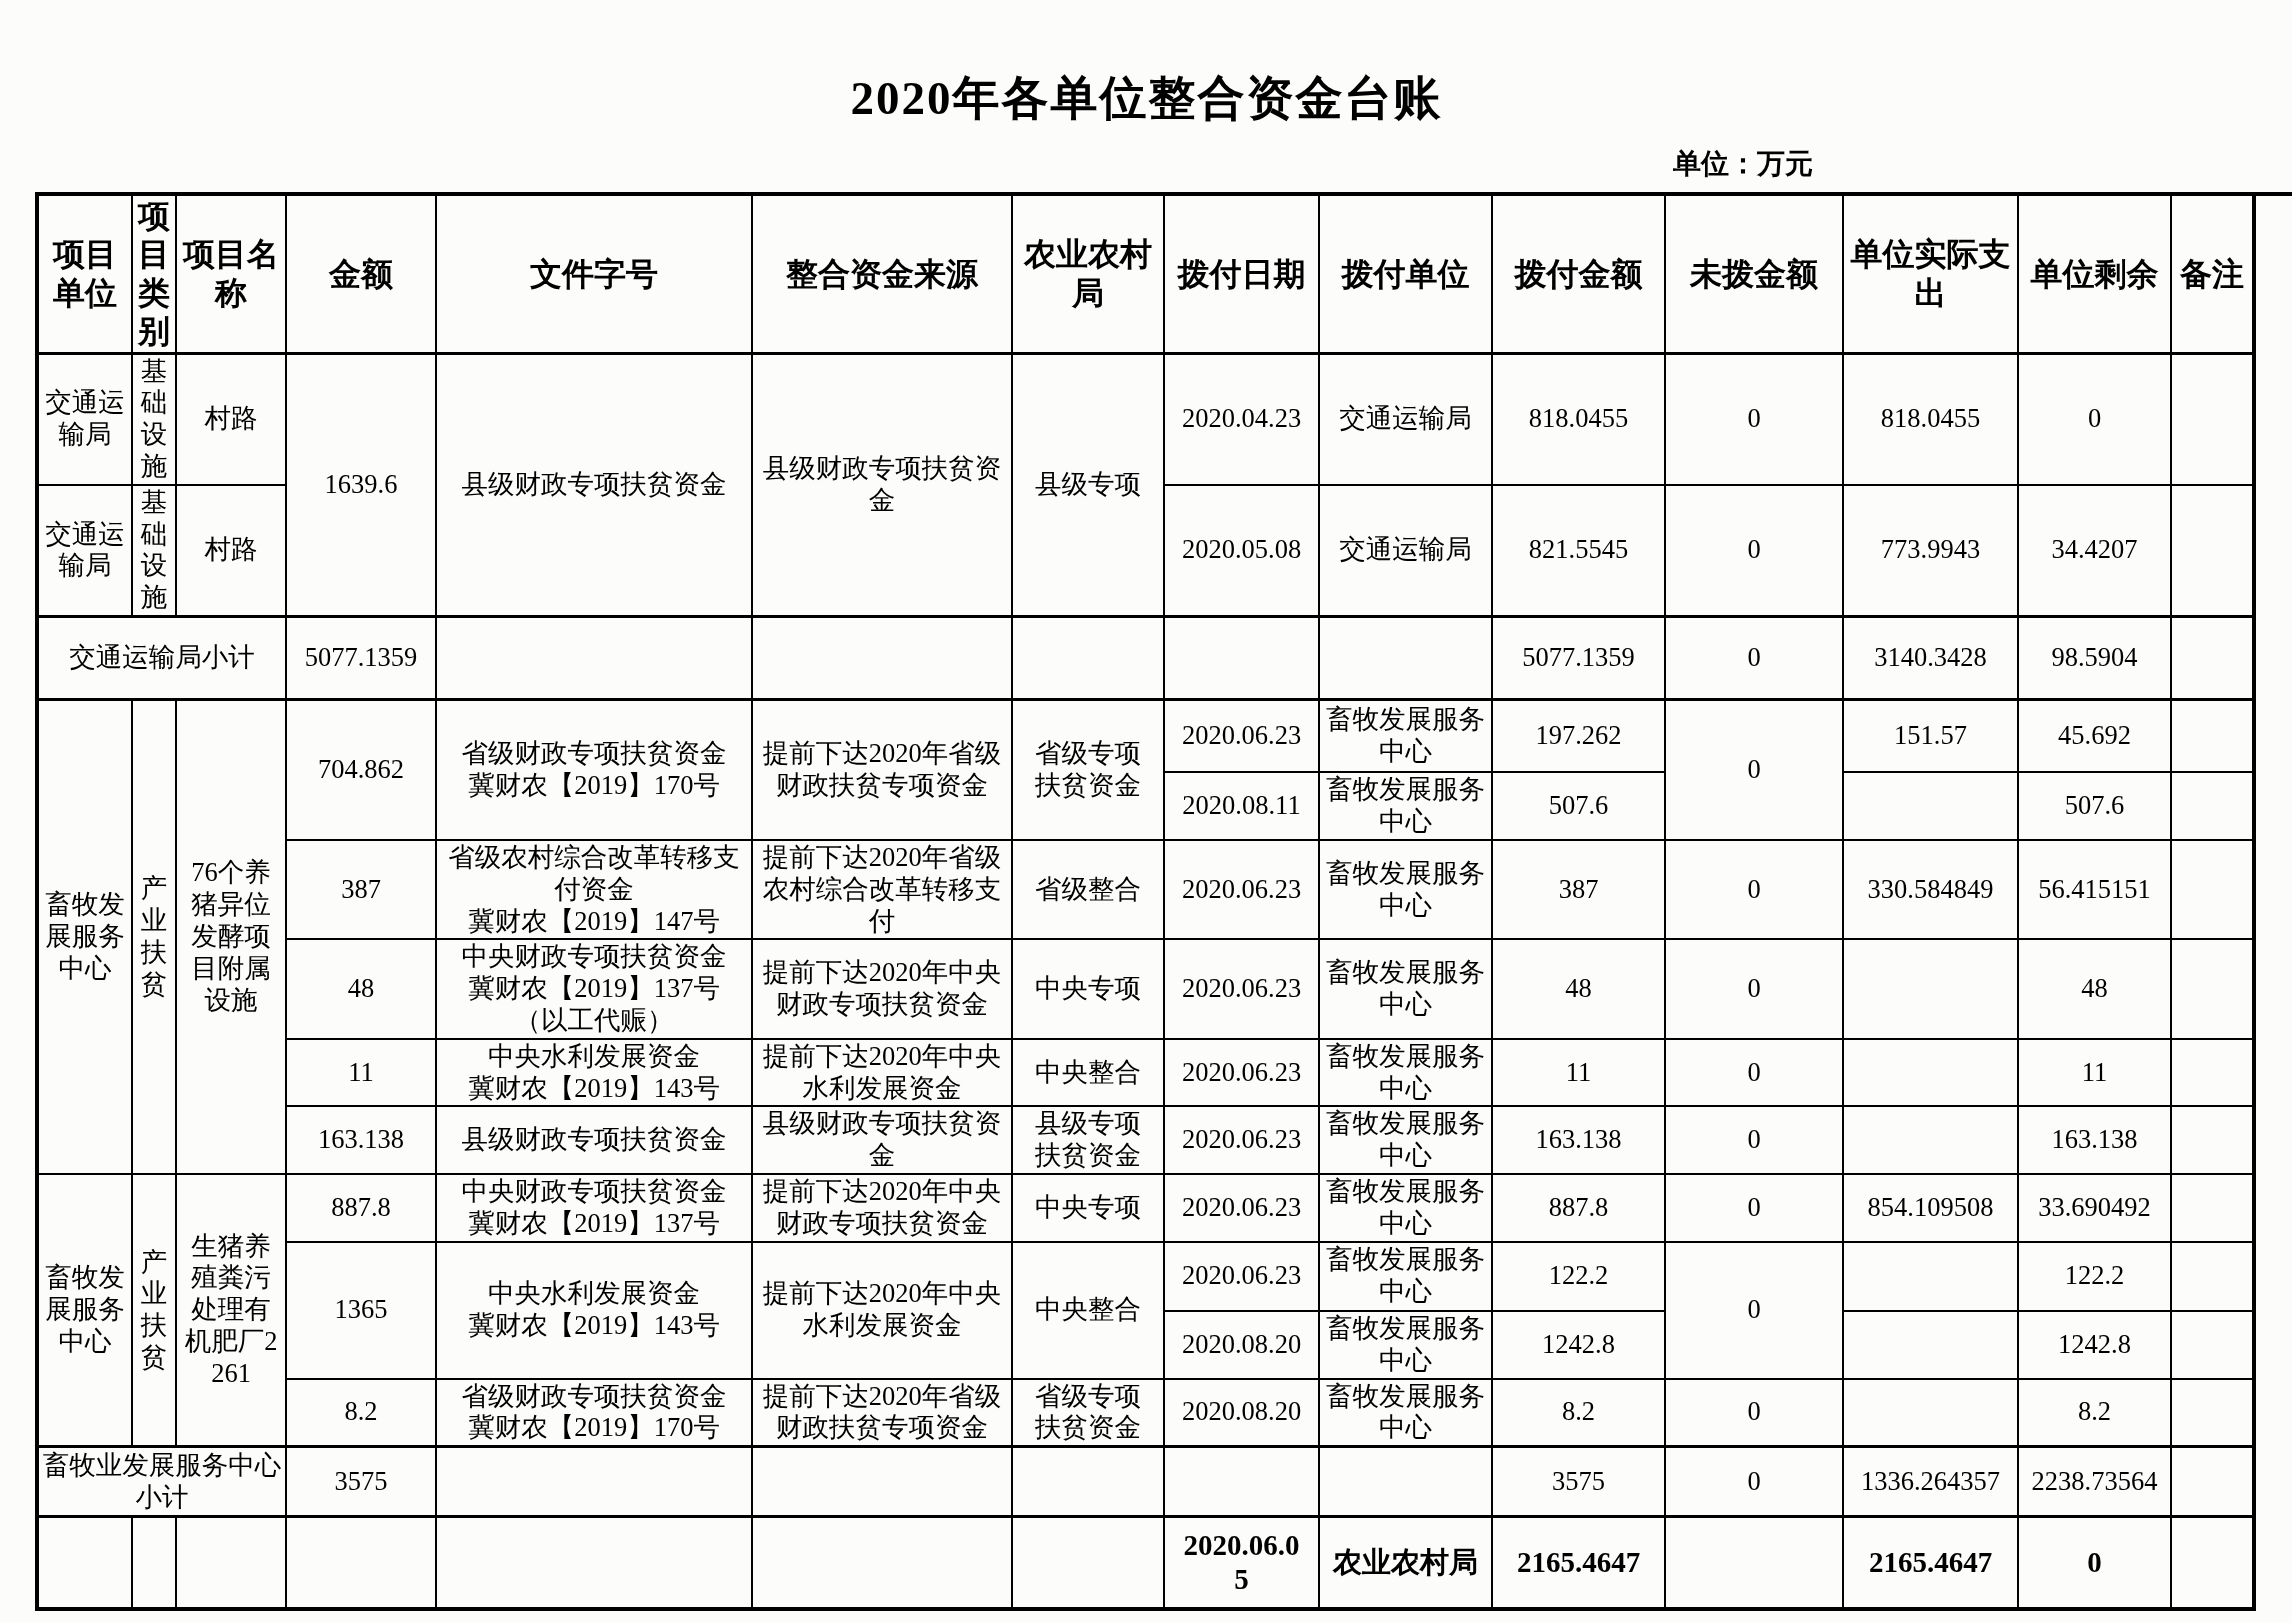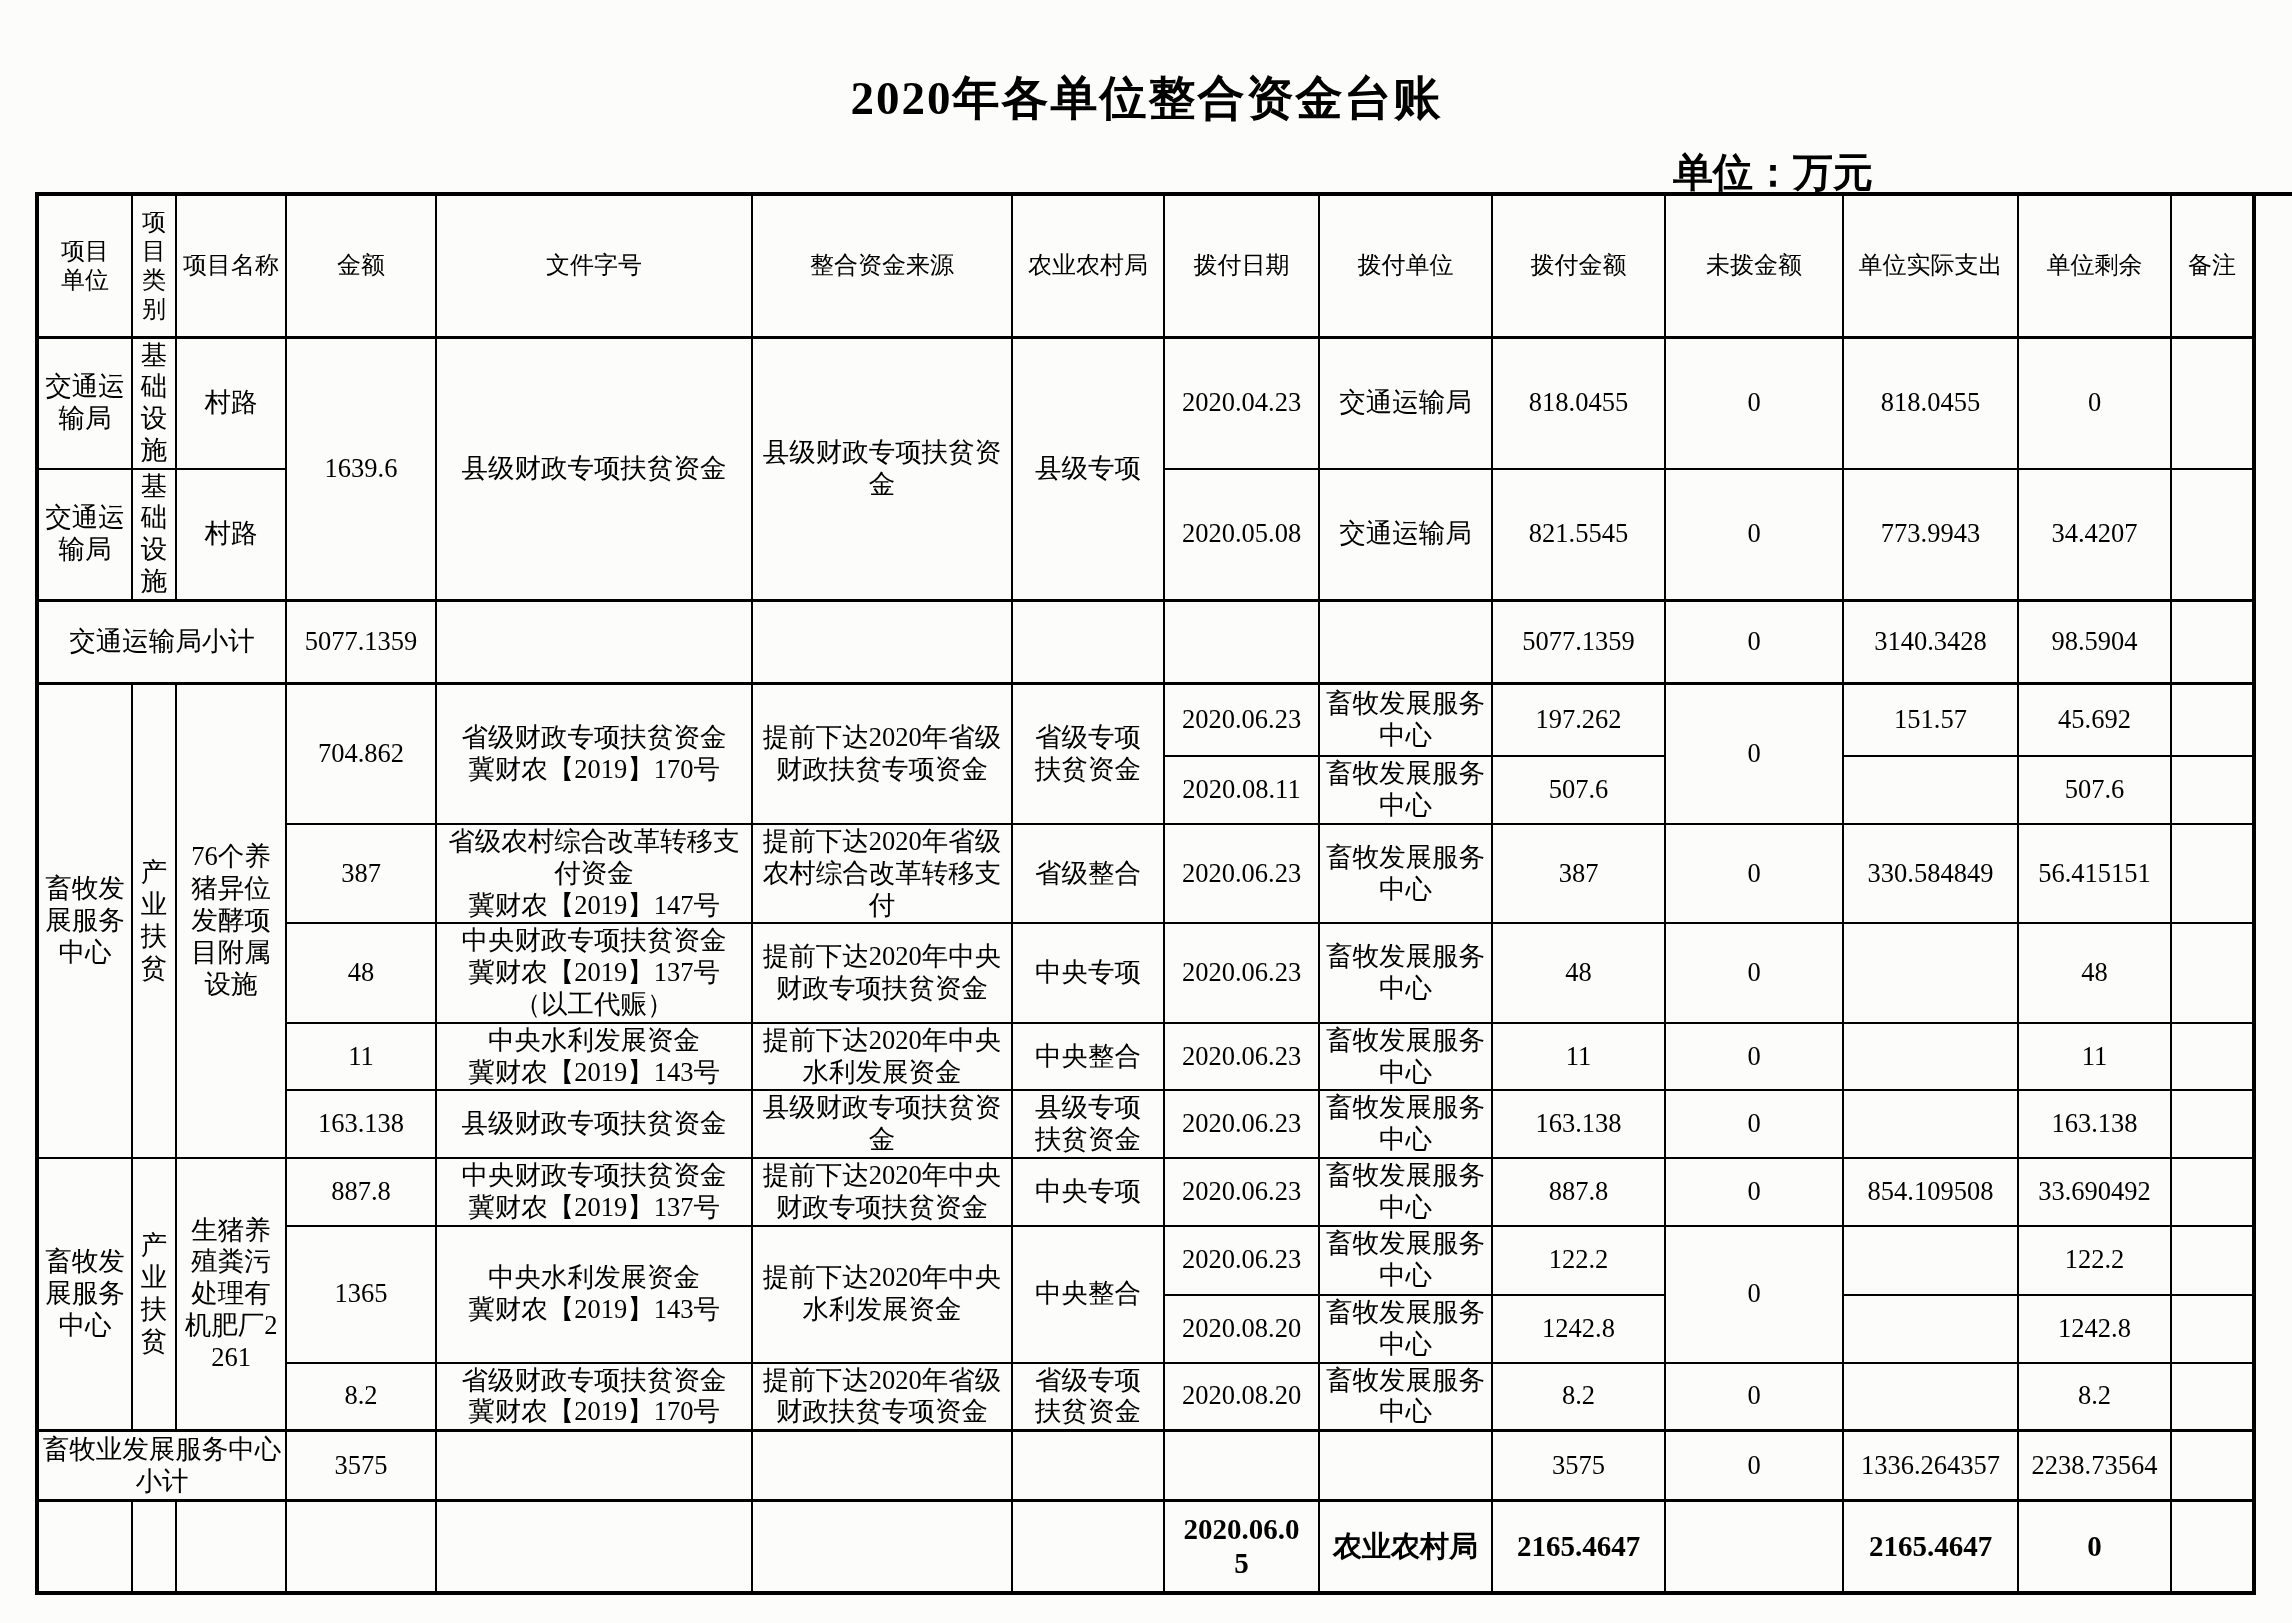--- a/index.html
+++ b/index.html
@@ -15,21 +15,21 @@
     position:absolute;top:47px;left:0;width:2293px;
     text-align:center;
     font-size:47px;font-weight:700;letter-spacing:2px;margin-top:20px;
   }
   .stat-date{
     position:absolute;top:129px;left:39px;
     font-size:35px;font-weight:600;letter-spacing:1px;
   }
   .unit-label{
     position:absolute;top:145px;left:1673px;
-    font-size:40px;font-weight:600;
+    font-size:28px;font-weight:600;
   }
   .topline-ext{
     position:absolute;top:192px;left:2245px;width:48px;height:3.9px;background:#000;
   }
   table.ledger{
     position:absolute;top:192px;left:35px;
     width:2217px;
     border-collapse:collapse;
     table-layout:fixed;
     border:4.9px solid #000;
@@ -42,22 +42,22 @@
     padding:1px 2.9px;
     text-align:center;
     vertical-align:middle;
     font-size:26.5px;
     line-height:1.2;
     word-break:break-all;
     white-space:pre-line;
     overflow:hidden;
   }
   .ledger th{
-    font-weight:400;
-    font-size:24px;
+    font-weight:700;
+    font-size:32px;
     margin-top:23px;
   }
   tr.hdr > th{border-bottom-width:3.9px;}
   tr.subtotal > td{border-top-width:3.9px;border-bottom-width:3.9px;}
   tr.final > td{font-weight:700;font-size:29px;}
 </style>
 </head>
 <body>
 
 <div class="page">

